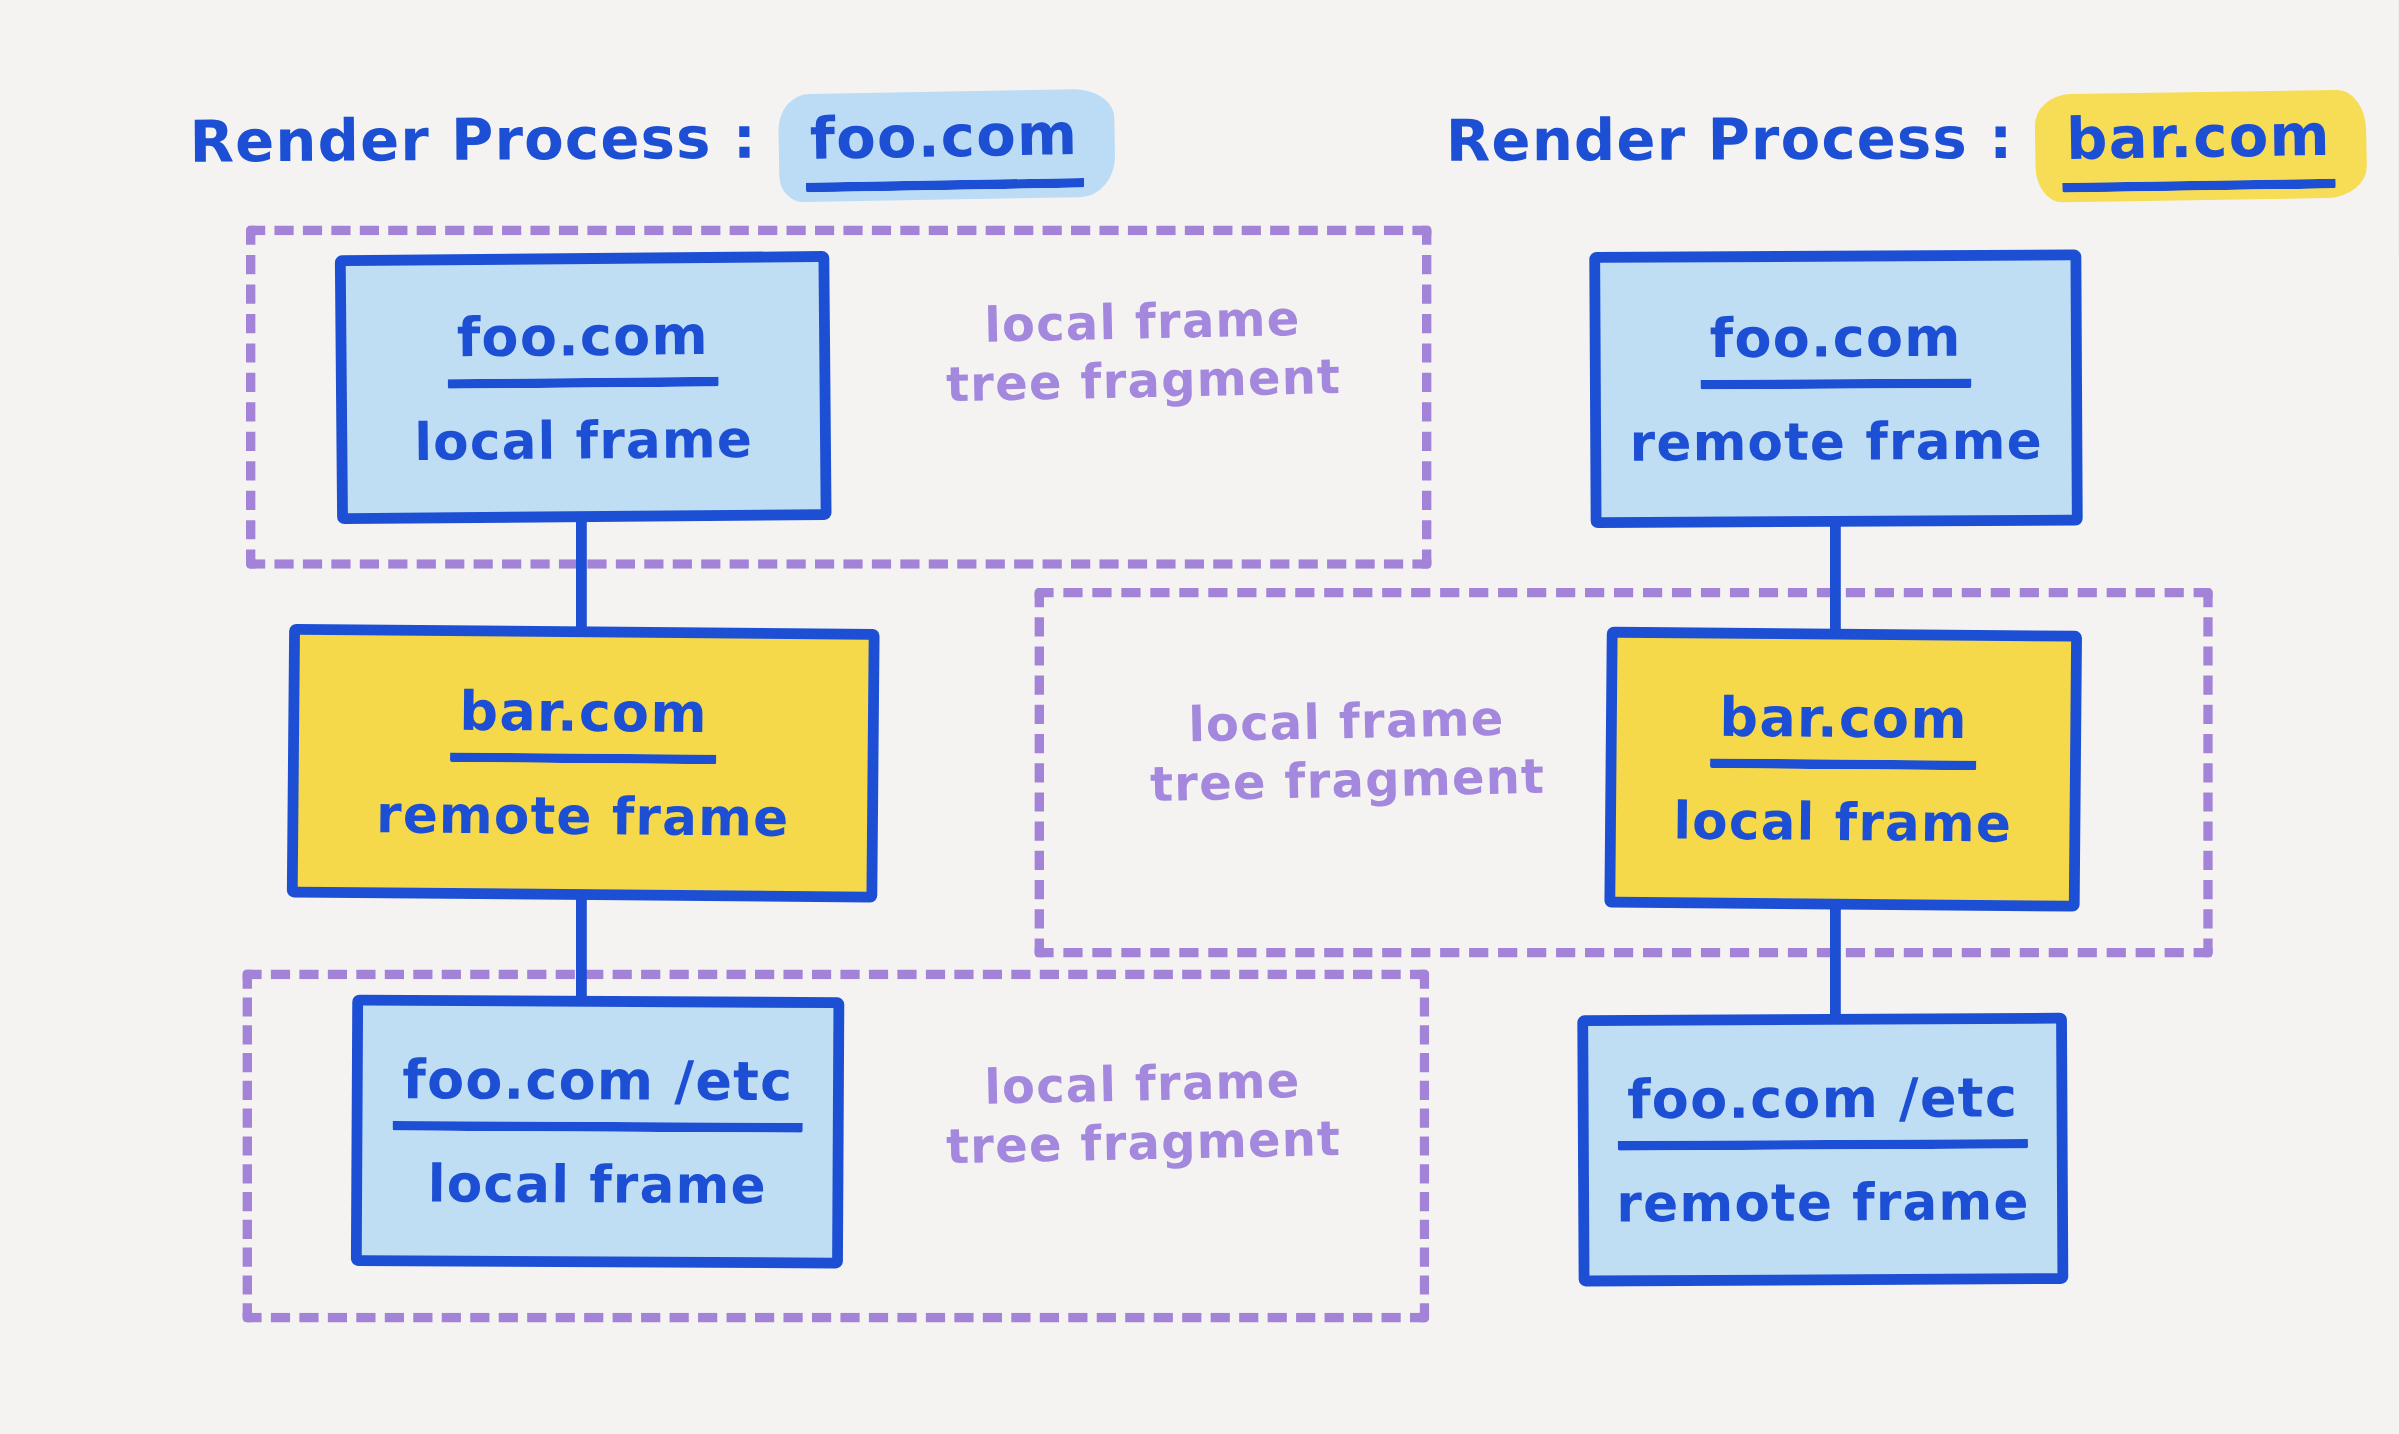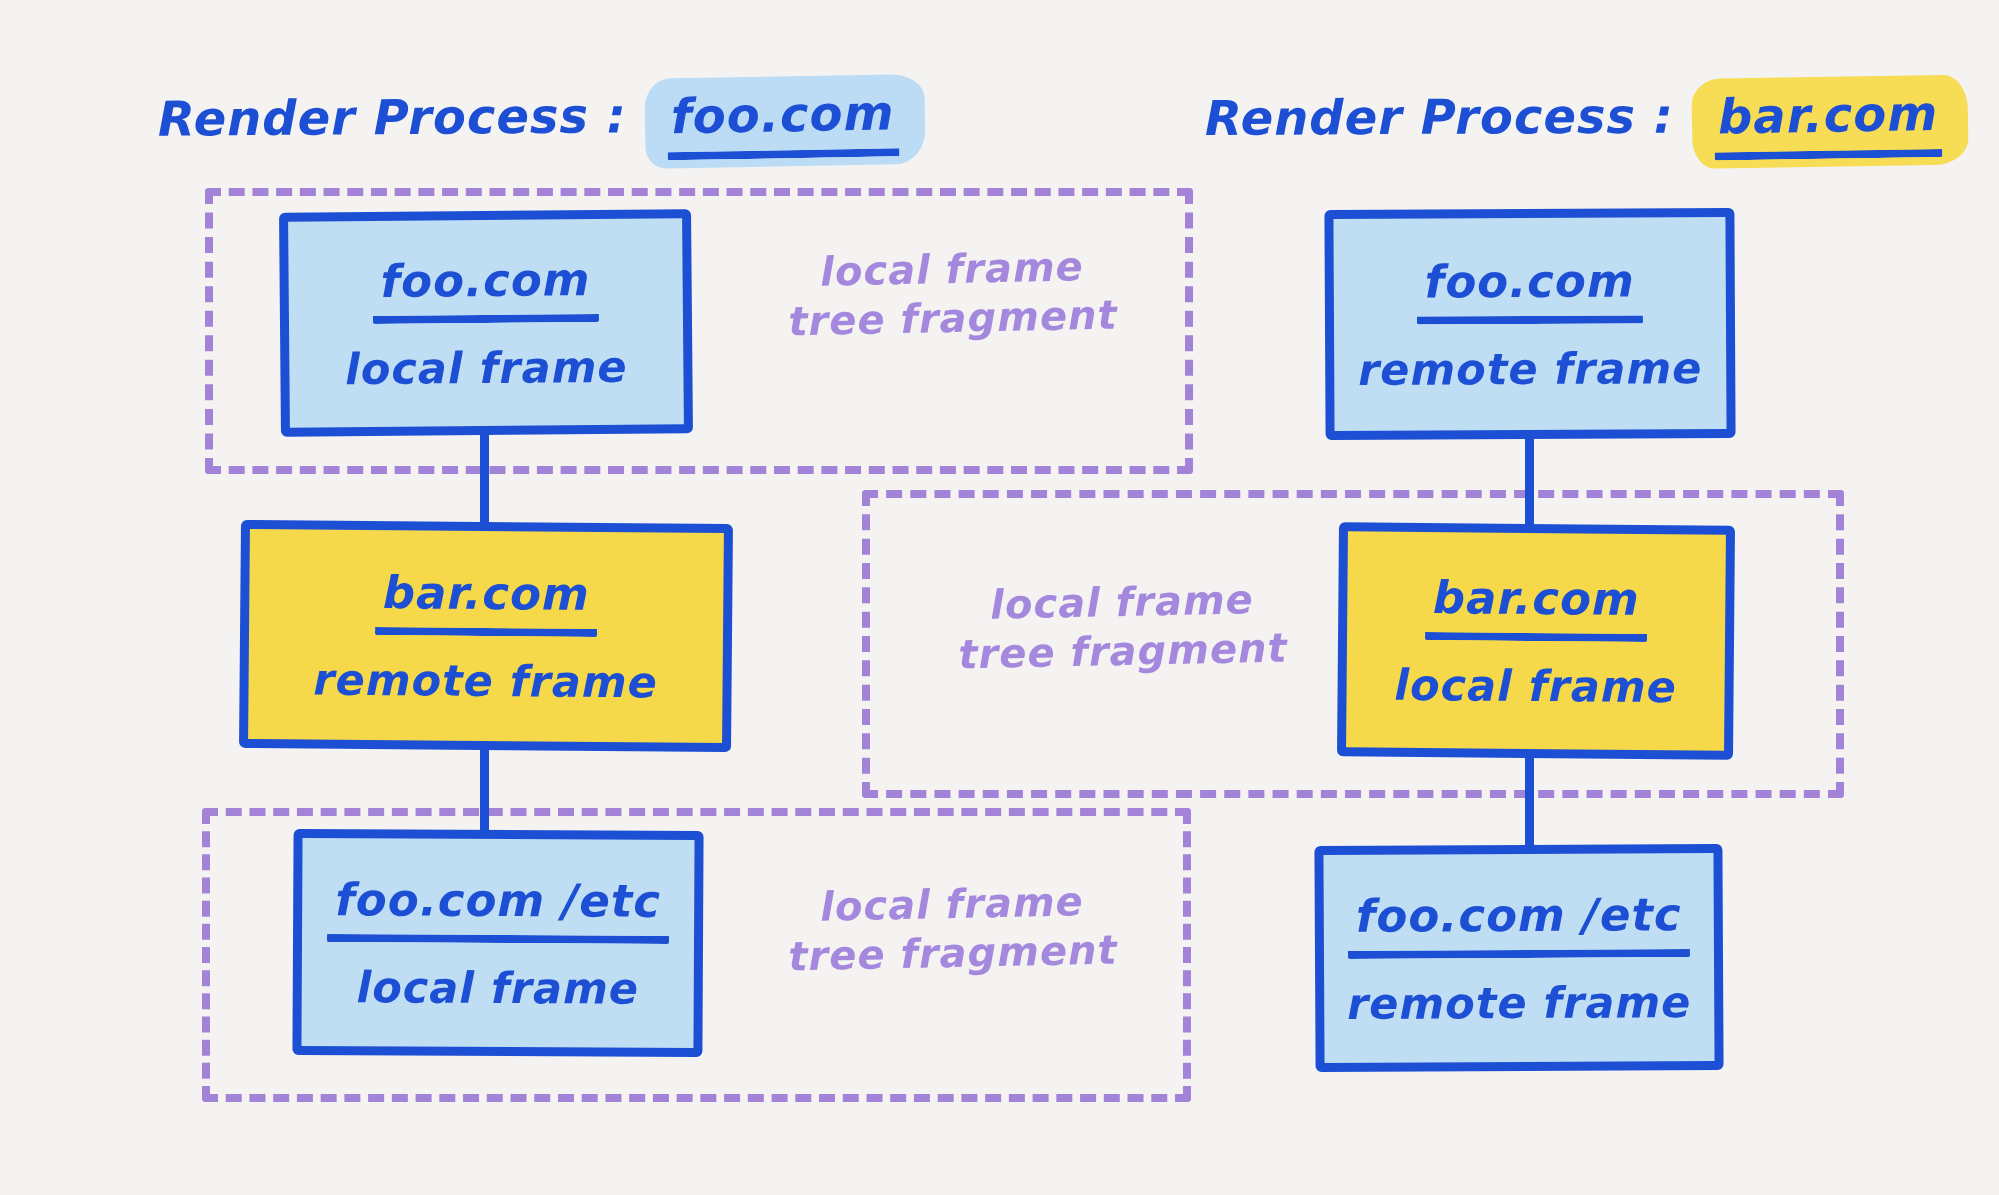--- a/index.html
+++ b/index.html
@@ -2,21 +2,20 @@
 <html><head>
 <meta charset="utf-8">
 <style>
   html,body{margin:0;padding:0;background:#e9e8e6;}
   .stage{
     position:relative;
     width:1999px;height:1195px;
     background:#f4f3f1;
     overflow:hidden;
     font-family:"DejaVu Sans","Liberation Sans",sans-serif;
-    font-style:italic;
   }
 
   
   .title{
     position:absolute;
     display:flex;align-items:baseline;gap:18px;
     font-size:48px;font-weight:700;color:#1d4fd4;
     letter-spacing:1px;white-space:nowrap;
   }
   .title-left{left:158px;top:78px;transform:rotate(-0.4deg);}

